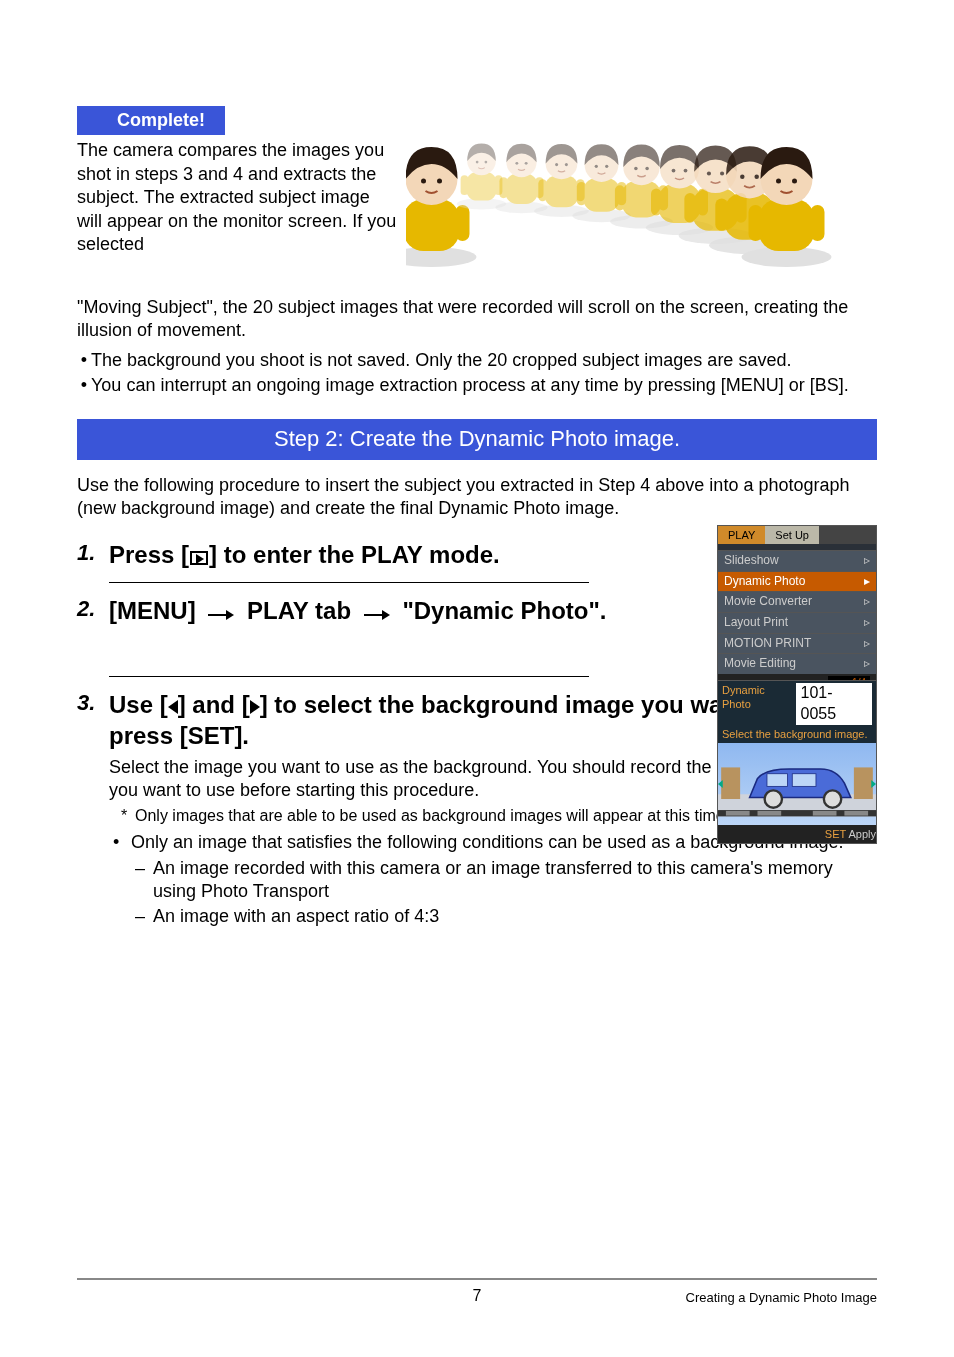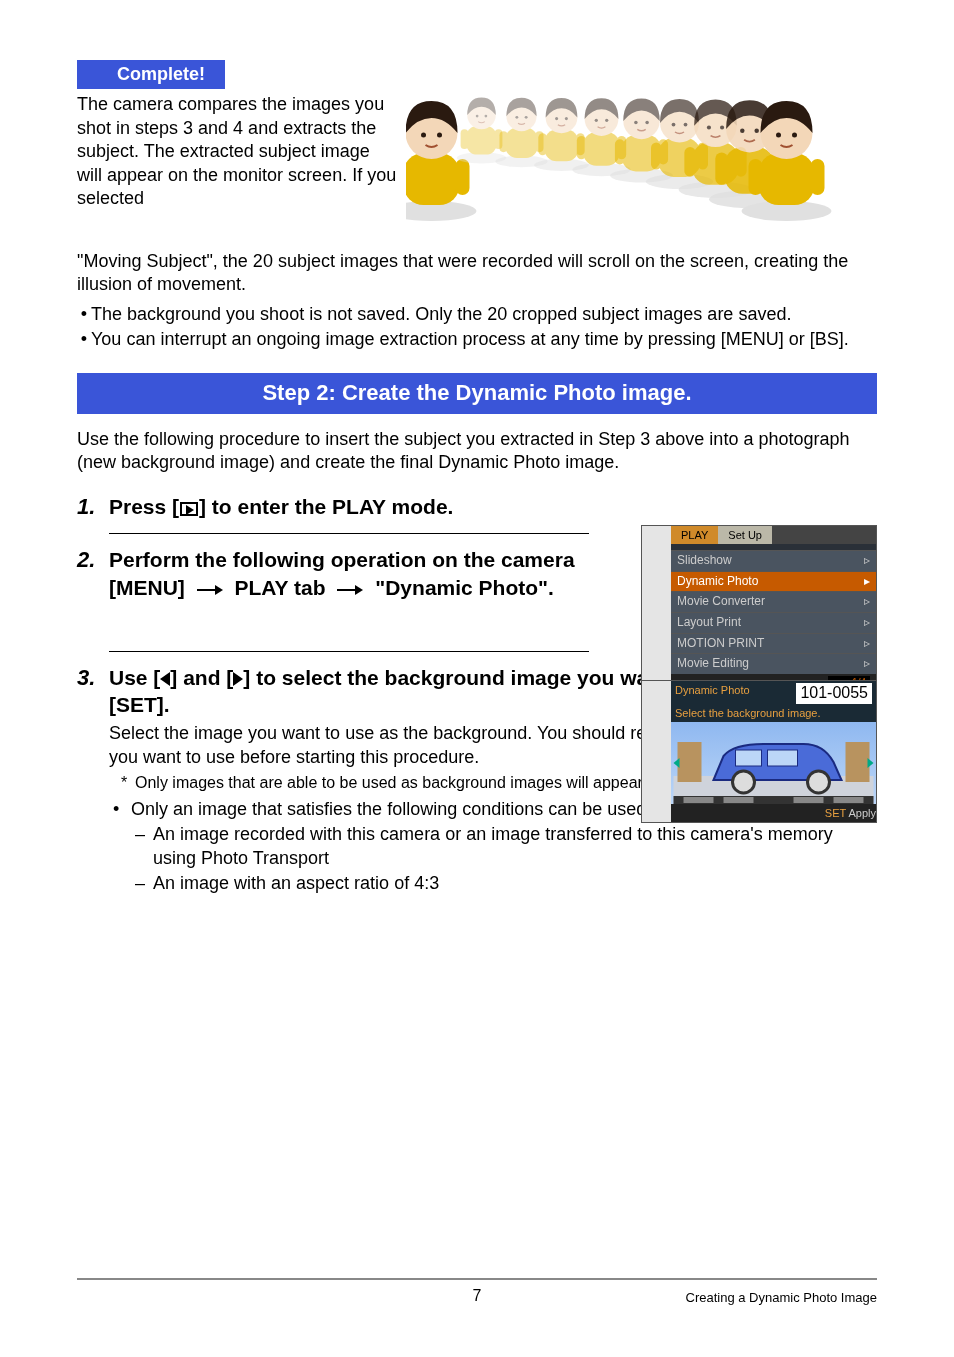--- a/index.html
+++ b/index.html
@@ -18,65 +18,66 @@
     height: 100%;
     position: relative;
   }
   .complete-label {
     display: inline-block;
     background: #3a55d8;
     color: #fff;
     font-weight: bold;
     font-size: 18px;
     padding: 3px 20px 3px 40px;
+    margin-top: 46px;
   }
   .top-row {
     display: flex;
     gap: 9px;
     margin-top: 4px;
   }
   .top-text { width: 320px; }
   .hero-svg { flex: 1; }
   .bullets { margin-top: 6px; }
   .bullets .row { display: flex; margin-top: 2px; }
   .bullets .dot { width: 14px; text-align: center; flex-shrink: 0; }
   .step-bar {
     background: #3a55d8;
     color: #fff;
-    font-weight: bold;
+    font-weight: normal;
     font-size: 22px;
     text-align: center;
     padding: 6px 0;
     margin-top: 22px;
   }
   .lead { margin-top: 14px; }
   .step-row { display: flex; margin-top: 18px; }
   .num {
     font-style: italic;
     font-weight: bold;
     font-size: 22px;
     width: 32px;
     flex-shrink: 0;
   }
-  .step-bold { font-weight: bold; font-size: 21px; }
+  .step-bold { font-weight: bold; font-size: 24px; }
   .step-content { flex: 1; }
   .divider {
     border: none;
     border-top: 1px solid #000;
     margin: 12px 0 12px 0;
     width: 480px;
   }
   .sub-bullet { display: flex; margin-top: 4px; }
   .sub-bullet .mk { width: 22px; flex-shrink: 0; text-align: left; padding-left: 4px; }
   .dash-row { display: flex; margin-top: 2px; padding-left: 26px; }
   .dash-row .dsk { width: 18px; flex-shrink: 0; }
   .note-row { display: flex; margin-top: 4px; font-size: 16px; padding-left: 12px; }
   .note-row .ast { width: 14px; flex-shrink: 0; }
   .right-screens { position: absolute; right: 77px; }
-  .screen { width: 236px; border: 1px solid #555; background: #e5e5e5; color: #ccc; font-size: 12px; padding-left: 29px; }
+  .screen { width: 160px; border: 1px solid #555; background: #4c1d95; color: #ccc; font-size: 12px; }
   .tabs { display: flex; background: #444; }
   .tab { padding: 2px 10px; font-size: 11px; }
   .tab.active { background: #d08a2a; color: #000; }
   .tab.inactive { background: #bbb8a8; color: #000; text-align: center; }
   .menu-item { display: flex; justify-content: space-between; padding: 2px 6px; border-top: 1px solid #555; background: #4a5460; font-size: 12px; }
   .menu-item.sel { background: #c65a00; color: #fff; }
   .pager { text-align: right; padding: 1px 6px; background: #222; }
   .pager-badge { display: inline-block; background: #000; color: #c65a00; font-size: 10px; padding: 0 4px; }
   .screen2 .hdr { display: flex; justify-content: space-between; padding: 2px 4px; background: #1a2a35; }
   .screen2 .hdr .t { color: #e8a040; font-size: 11px; }
@@ -151,36 +152,35 @@
         <span>The background you shoot is not saved. Only the 20 cropped subject images are saved.</span>
       </div>
     <div class="row">
         <span class="dot">•</span>
         <span>You can interrupt an ongoing image extraction process at any time by pressing [MENU] or [BS].</span>
       </div>
   </div>
 
   <div class="step-bar">Step 2: Create the Dynamic Photo image.</div>
 
-  <div class="lead">Use the following procedure to insert the subject you extracted in Step 3 above into a photograph (new background image) and create the final Dynamic Photo image.</div>
+  <div class="lead">Use the following procedure to insert the subject you extracted in Step 4 above into a photograph (new background image) and create the final Dynamic Photo image.</div>
 
   
   <div class="step-row">
     <div class="num">1.</div>
     <div class="step-content step-bold">
       <span>Press [</span><span class="play-icon"></span><span>] to enter the PLAY mode.</span>
     </div>
   </div>
   <hr class="divider" style="margin-left:32px">
 
   
   <div class="step-row" style="margin-top:0">
     <div class="num">2.</div>
     <div class="step-content" style="width:480px">
-      <div class="step-bold">Perform the following operation on the camera</div>
       <div class="step-bold">
         <span>[MENU]</span>
         <span class="arrow"><svg width="26" height="12">
               <line x1="0" y1="6" x2="20" y2="6" stroke="#000" stroke-width="2"></line>
               <polygon points="18,1 26,6 18,11" fill="#000"></polygon>
             </svg></span>
         <span>PLAY tab</span>
         <span class="arrow"><svg width="26" height="12">
               <line x1="0" y1="6" x2="20" y2="6" stroke="#000" stroke-width="2"></line>
               <polygon points="18,1 26,6 18,11" fill="#000"></polygon>

